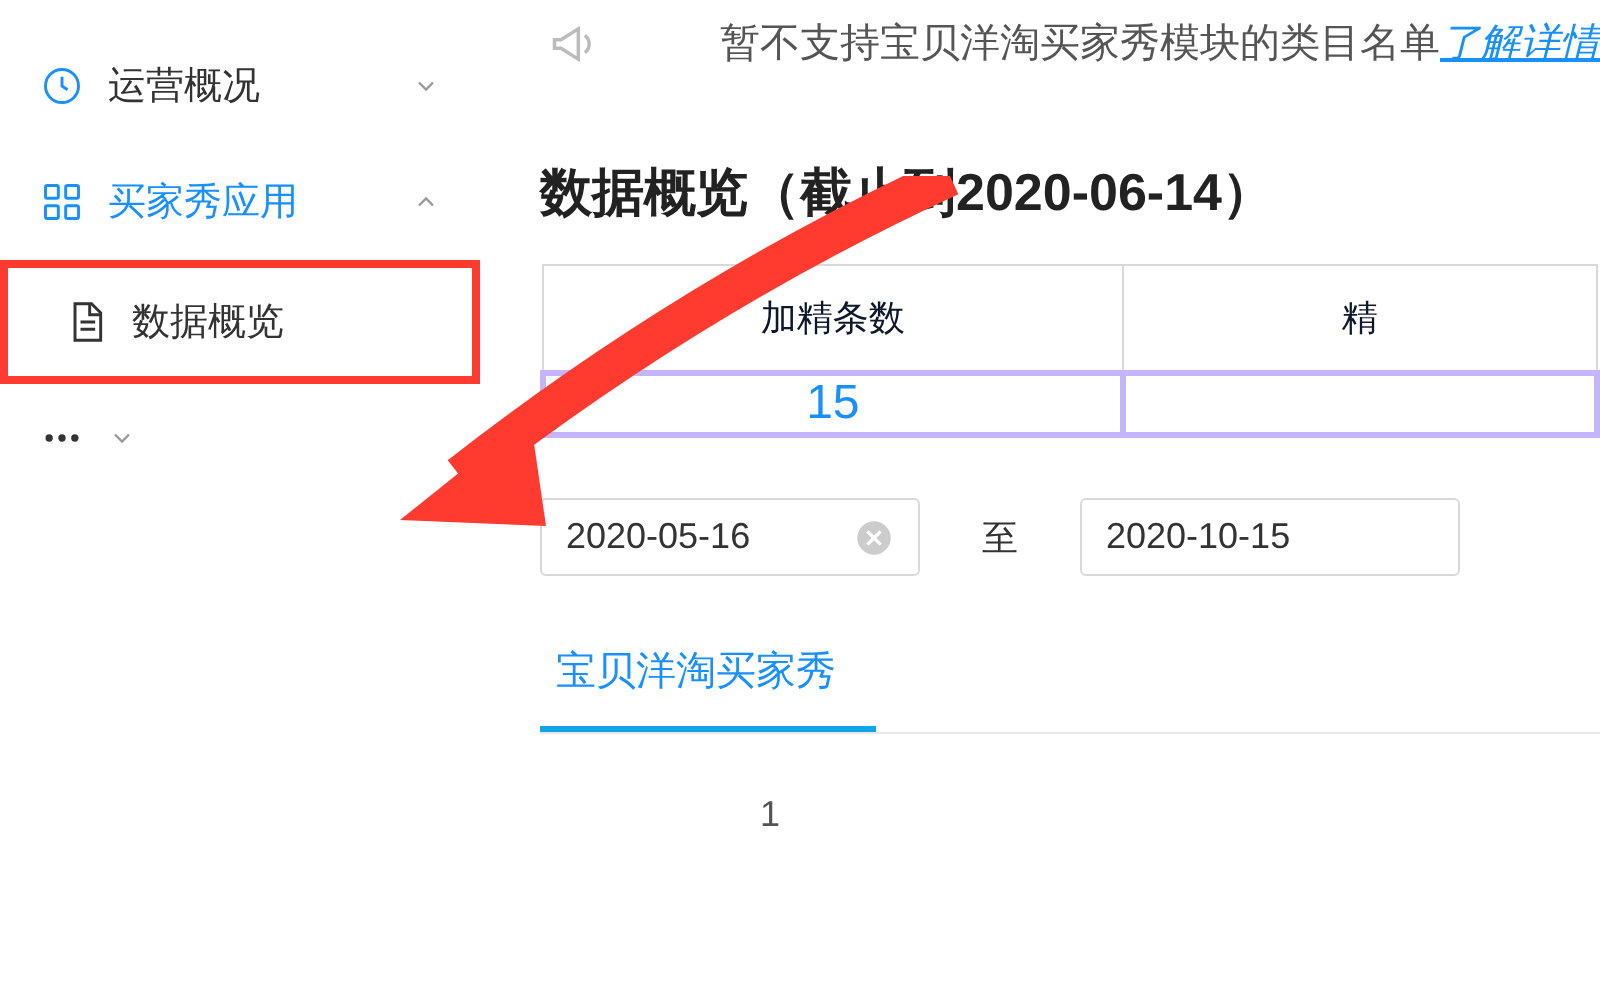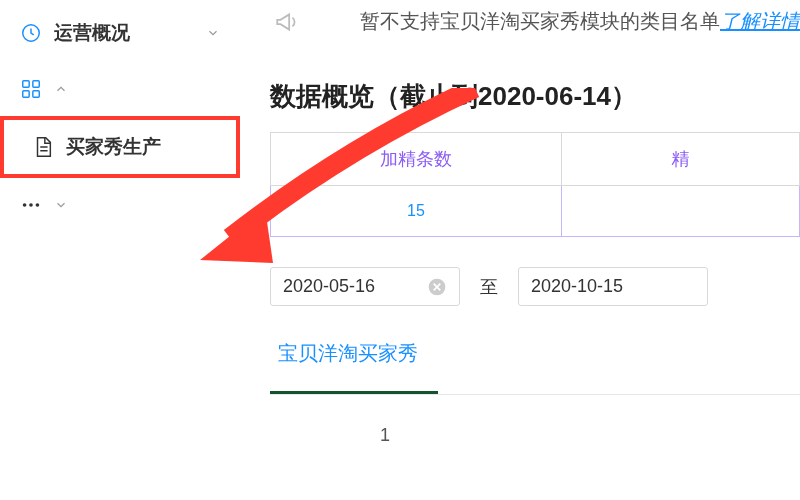--- a/index.html
+++ b/index.html
@@ -1,40 +1,40 @@
 <!DOCTYPE html>
 <html><head>
 <meta charset="utf-8">
 <style>
 * { margin: 0; padding: 0; box-sizing: border-box; }
 body { font-family: "PingFang SC", "Microsoft YaHei", sans-serif; width: 800px; height: 500px; overflow: hidden; background: #fff; position: relative; }
 .container { display: flex; height: 100%; }
-.sidebar { width: 240px; padding-top: 4px; font-weight: bold; }
+.sidebar { width: 240px; padding-top: 14px; }
 .sidebar-item { display: flex; align-items: center; padding: 16px 20px; font-size: 19px; color: #333; cursor: pointer; position: relative; }
 .sidebar-item.active { color: #1890ff; }
 .sidebar-item .icon { width: 22px; height: 22px; margin-right: 12px; display: flex; align-items: center; justify-content: center; flex-shrink: 0; }
 .sidebar-item .label { flex: 1; }
 .sidebar-item .chevron { width: 14px; height: 14px; display: flex; align-items: center; justify-content: center; }
 .sidebar-subitem { display: flex; align-items: center; padding: 14px 20px 14px 28px; font-size: 19px; color: #333; cursor: pointer; }
 .sidebar-subitem .icon { width: 22px; height: 22px; margin-right: 12px; display: flex; align-items: center; justify-content: center; flex-shrink: 0; }
 .highlighted { border: 4px solid #ff3b30; }
 .main { flex: 1; padding: 0 0 0 30px; }
 .notice-bar { display: flex; align-items: center; padding: 8px 0 14px; font-size: 20px; color: #555; justify-content: flex-end; }
 .notice-bar .bullhorn { width: 26px; height: 26px; margin-right: 60px; color: #bbb; }
 .notice-bar .link { color: #1890ff; text-decoration: underline; cursor: pointer; font-style: italic; }
 .section-title { font-size: 26px; font-weight: 600; margin: 30px 0 18px; color: #222; }
 .data-table { border: 1px solid #d9d9d9; border-collapse: collapse; width: 100%; }
-.data-table th { border: 1px solid #d9d9d9; padding: 14px 0; font-size: 18px; font-weight: 400; color: #8b5cf6; text-align: center; }
-.data-table td { border: 1px solid #c4b5fd; padding: 16px 0; font-size: 16px; color: #1890ff; text-align: center; }
-.date-row { display: flex; align-items: center; margin-top: 30px; gap: 20px; }
+.data-table th { border: 1px solid #d9d9d9; padding: 14px 0; font-size: 18px; font-weight: 400; color: #0f172a; text-align: center; }
+.data-table td { border: 3px solid #c4b5fd; padding: 0 0; font-size: 24px; color: #1890ff; text-align: center; }
+.date-row { display: flex; align-items: center; margin-top: 30px; gap: 31px; }
 .date-input { display: flex; align-items: center; border: 1px solid #d9d9d9; border-radius: 3px; padding: 8px 12px; font-size: 18px; color: #333; width: 190px; justify-content: space-between; }
 .date-input .clear { color: #bbb; cursor: pointer; }
 .date-sep { font-size: 18px; color: #333; }
 .tabs { display: flex; margin-top: 22px; border-bottom: 1px solid #e8e8e8; }
-.tab { padding: 12px 20px 24px 8px; font-size: 20px; color: #1890ff; border-bottom: 3px solid #14532d; cursor: pointer; text-align: right; }
+.tab { padding: 12px 20px 14px 8px; font-size: 20px; color: #1890ff; border-bottom: 3px solid #0ea5e9; cursor: pointer; text-align: right; }
 .pagination { margin-top: 30px; padding-left: 110px; font-size: 18px; color: #555; }
 .arrow-annotation { position: absolute; left: 195px; top: 88px; pointer-events: none; z-index: 10; }
 svg { display: block; }
 </style>
 </head>
 <body>
 
 <div class="container">
   <div class="sidebar">
     <div class="sidebar-item">
@@ -55,35 +55,36 @@
 
     <div class="sidebar-item active">
       <span class="icon">
         <svg viewBox="0 0 24 24" width="22" height="22" fill="none" stroke="#1890ff" stroke-width="1.6">
             <rect x="3" y="3" width="7" height="7" rx="1"></rect>
             <rect x="14" y="3" width="7" height="7" rx="1"></rect>
             <rect x="3" y="14" width="7" height="7" rx="1"></rect>
             <rect x="14" y="14" width="7" height="7" rx="1"></rect>
           </svg>
       </span>
+      <span class="label">买家秀应用</span>
       <span class="chevron">
         <svg viewBox="0 0 24 24" width="14" height="14" fill="none" stroke="#999" stroke-width="2">
             <path d="M6 15l6-6 6 6"></path>
           </svg>
       </span>
     </div>
 
     <div class="sidebar-subitem highlighted">
       <span class="icon">
         <svg viewBox="0 0 24 24" width="22" height="22" fill="none" stroke="#333" stroke-width="1.6">
             <path d="M6 2h9l5 5v15H6z"></path>
             <path d="M14 2v6h6M9 12h8M9 16h8"></path>
           </svg>
       </span>
-      <span>买家秀生产</span>
+      <span>数据概览</span>
     </div>
 
 
     <div class="sidebar-item">
       <span class="icon">
         <svg viewBox="0 0 24 24" width="22" height="22" fill="#333">
             <circle cx="5" cy="12" r="2"></circle>
             <circle cx="12" cy="12" r="2"></circle>
             <circle cx="19" cy="12" r="2"></circle>
           </svg>

